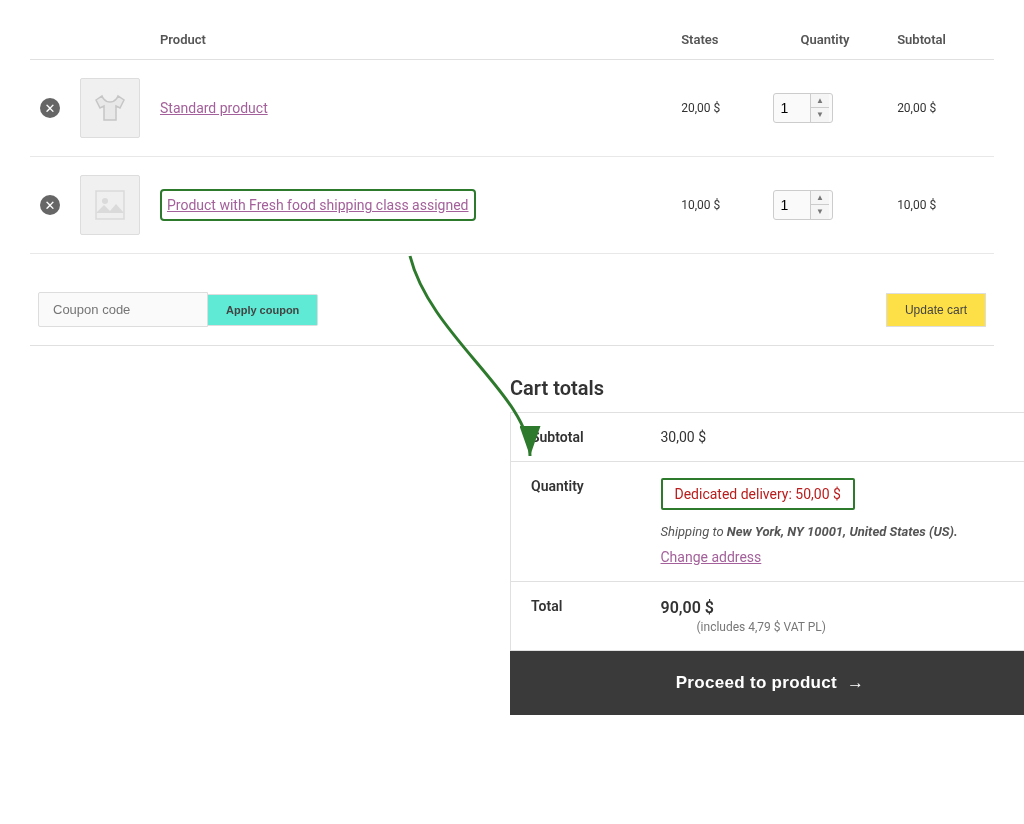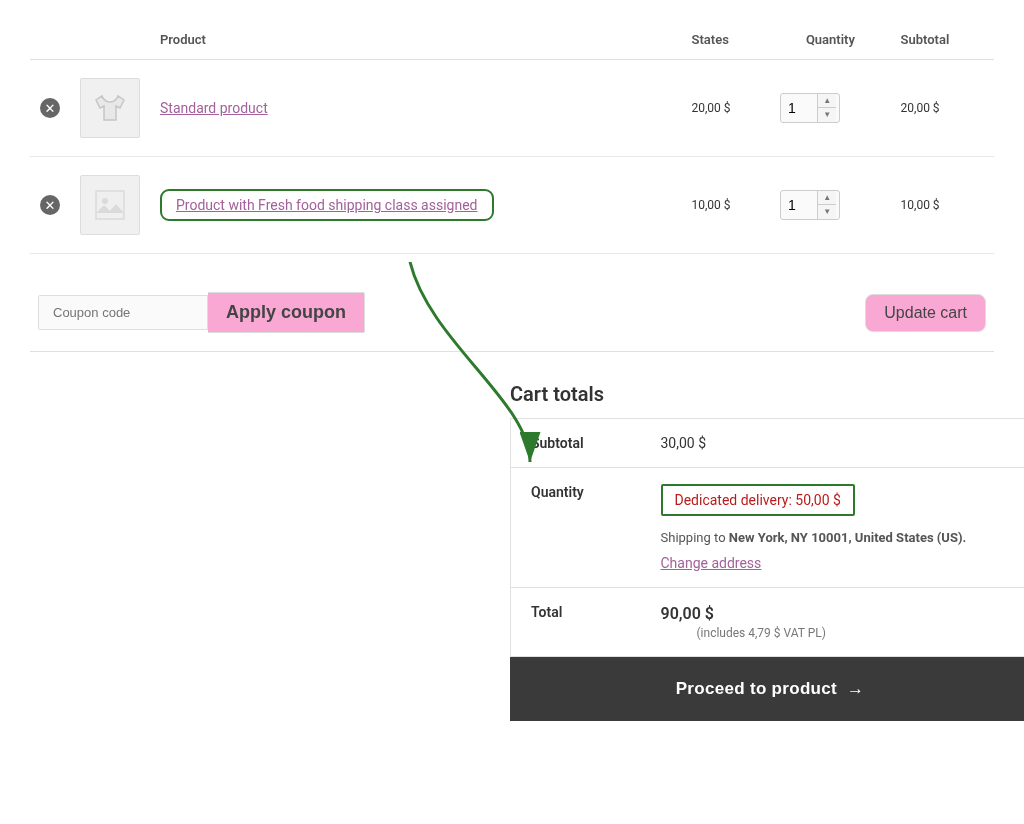--- a/index.html
+++ b/index.html
@@ -68,23 +68,23 @@
     }
     .product-thumb svg { opacity: 0.4; }
     .product-link {
       color: #a3609a;
       text-decoration: underline;
       cursor: pointer;
       font-size: 14px;
     }
     .product-link-highlight {
       border: 2px solid #2d7a2d;
-      padding: 6px 14px;
+      padding: 6px 5px;
       display: inline-block;
-      border-radius: 9px;
+      border-radius: 4px;
     }
     .price-cell { color: #333; font-size: 12px; }
     .qty-input-wrap {
       display: flex;
       align-items: center;
       border: 1px solid #ccc;
       border-radius: 3px;
       width: 60px;
       background: #fafafa;
       overflow: hidden;
@@ -136,38 +136,38 @@
       border: 1px solid #ddd;
       padding: 9px 14px;
       font-size: 13px;
       color: #aaa;
       background: #fafafa;
       width: 170px;
       outline: none;
       border-radius: 2px 0 0 2px;
     }
     .apply-coupon-btn {
-      background: #f9a8d4;
+      background: #5eead4;
       border: 1px solid #ddd;
       border-left: none;
       padding: 9px 18px;
-      font-size: 18px;
+      font-size: 11px;
       cursor: pointer;
       font-weight: 600;
       color: #444;
       border-radius: 0 2px 2px 0;
     }
     .update-cart-btn {
-      background: #f9a8d4;
+      background: #fde047;
       border: 1px solid #ddd;
       padding: 9px 18px;
-      font-size: 16px;
+      font-size: 12px;
       cursor: pointer;
       color: #444;
-      border-radius: 8px;
+      border-radius: 0;
     }
 
     
     .cart-totals-section {
       display: flex;
       flex-direction: column;
       align-items: flex-start;
       padding-left: 480px;
       position: relative;
     }
@@ -202,20 +202,21 @@
       padding: 6px 12px;
       font-size: 14px;
       color: #b91c1c;
       border-radius: 2px;
       margin-bottom: 8px;
     }
     .shipping-note {
       font-size: 13px;
       color: #555;
       margin-top: 6px;
+      font-style: italic;
     }
     .shipping-note strong { font-weight: 700; }
     .change-address-link {
       color: #a3609a;
       text-decoration: underline;
       cursor: pointer;
       font-size: 14px;
       display: block;
       margin-top: 10px;
     }

